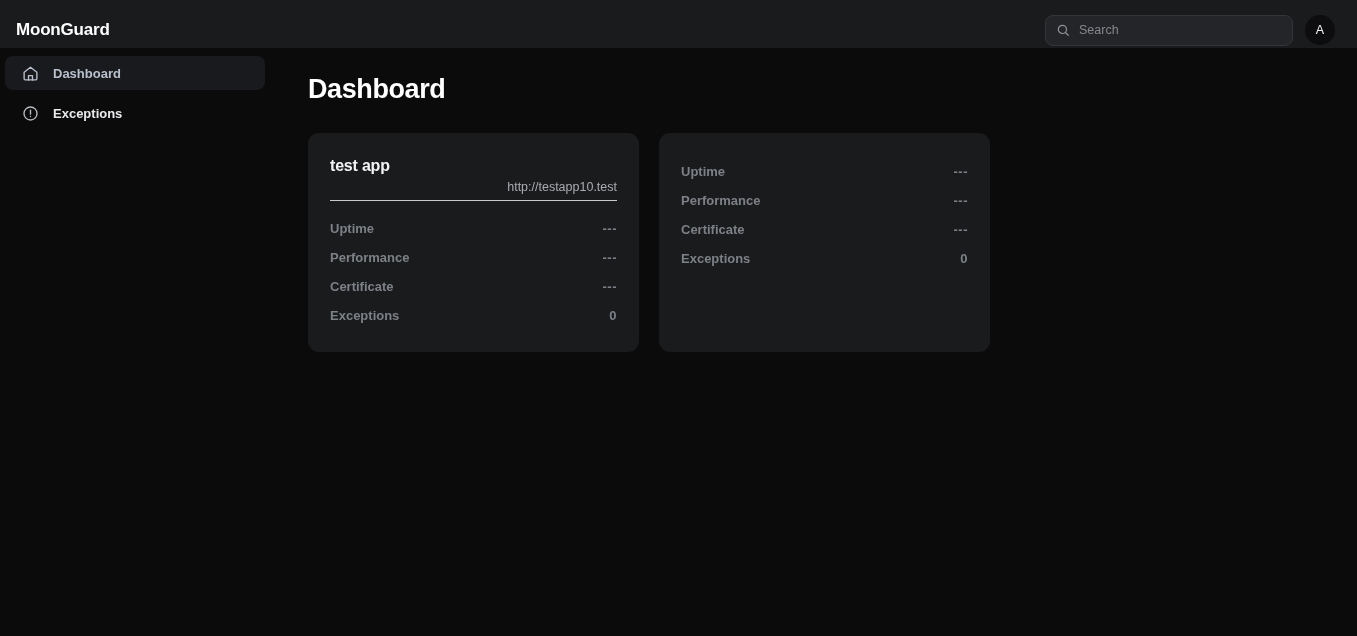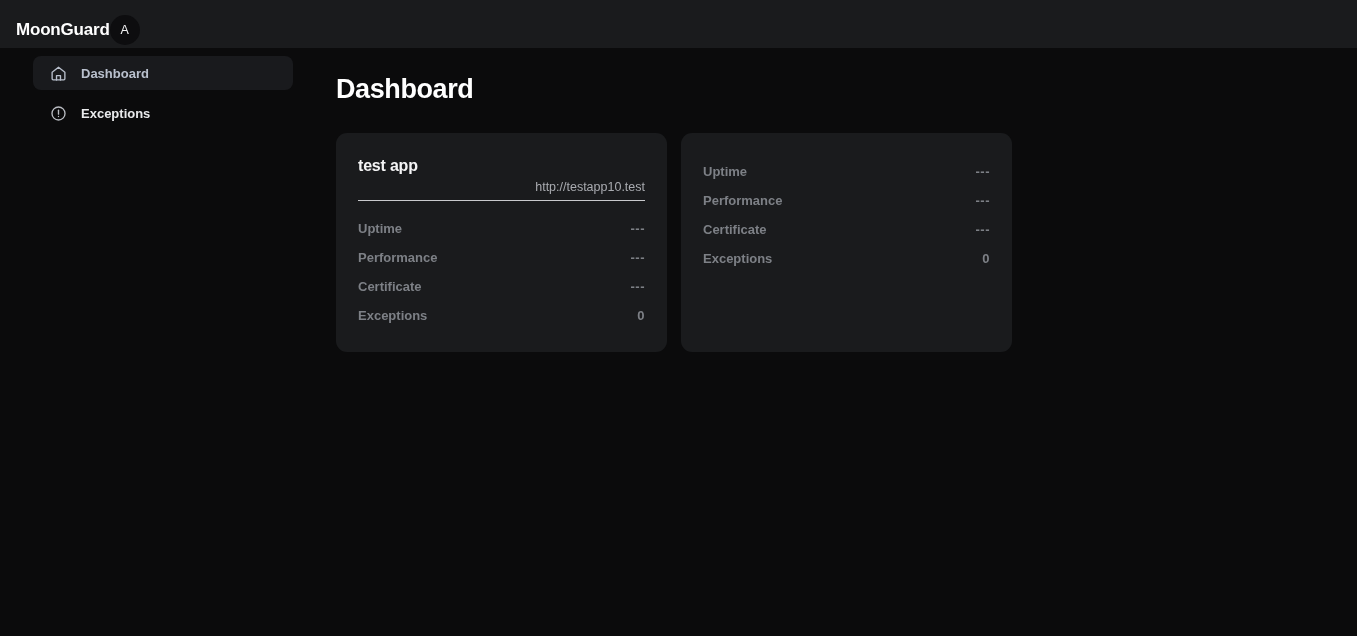--- a/index.html
+++ b/index.html
@@ -21,20 +21,21 @@
     background: #0b0b0c;
   }
 
   
   .header {
     height: 48px;
     min-height: 48px;
     background: #1a1b1d;
     display: flex;
     align-items: center;
+    justify-content: space-between;
     padding: 12px 22px 0 16px;
   }
 
   .brand {
     font-size: 17px;
     font-weight: bold;
     color: #ffffff;
     letter-spacing: -0.2px;
   }
 
@@ -86,21 +87,20 @@
     align-items: center;
     justify-content: center;
     flex: 0 0 30px;
   }
 
   
   .body {
     flex: 1;
     display: flex;
     min-height: 0;
-    padding-left: 28px;
   }
 
   
   .sidebar {
     width: 280px;
     min-width: 280px;
     background: #0b0b0c;
     padding: 8px 15px 0 5px;
     display: flex;
     flex-direction: column;
@@ -145,21 +145,21 @@
   .page-title {
     font-size: 27px;
     font-weight: bold;
     color: #ffffff;
     letter-spacing: -0.4px;
     margin-bottom: 28px;
   }
 
   .cards {
     display: flex;
-    gap: 14px;
+    gap: 20px;
     flex-wrap: wrap;
   }
 
   .card {
     width: 331px;
     background: #1a1b1d;
     border-radius: 11px;
     padding: 24px 22px 22px 22px;
   }
 
@@ -197,20 +197,29 @@
 </style>
 </head>
 <body>
 
 <div class="app">
 
   <div class="header">
     <div class="brand">MoonGuard</div>
 
     <div class="header-right">
+      <div class="search-wrap">
+        <span class="search-icon">
+          <svg viewBox="0 0 24 24" fill="none" stroke="currentColor" stroke-width="2.1" stroke-linecap="round" stroke-linejoin="round" width="14" height="14">
+            <circle cx="11" cy="11" r="7"></circle>
+            <line x1="16.2" y1="16.2" x2="21" y2="21"></line>
+          </svg>
+        </span>
+        <input class="search-input" type="text" placeholder="Search" style="">
+      </div>
 
       <div class="avatar">
         <span>A</span>
       </div>
     </div>
   </div>
 
   <div class="body">
 
     <div class="sidebar">

